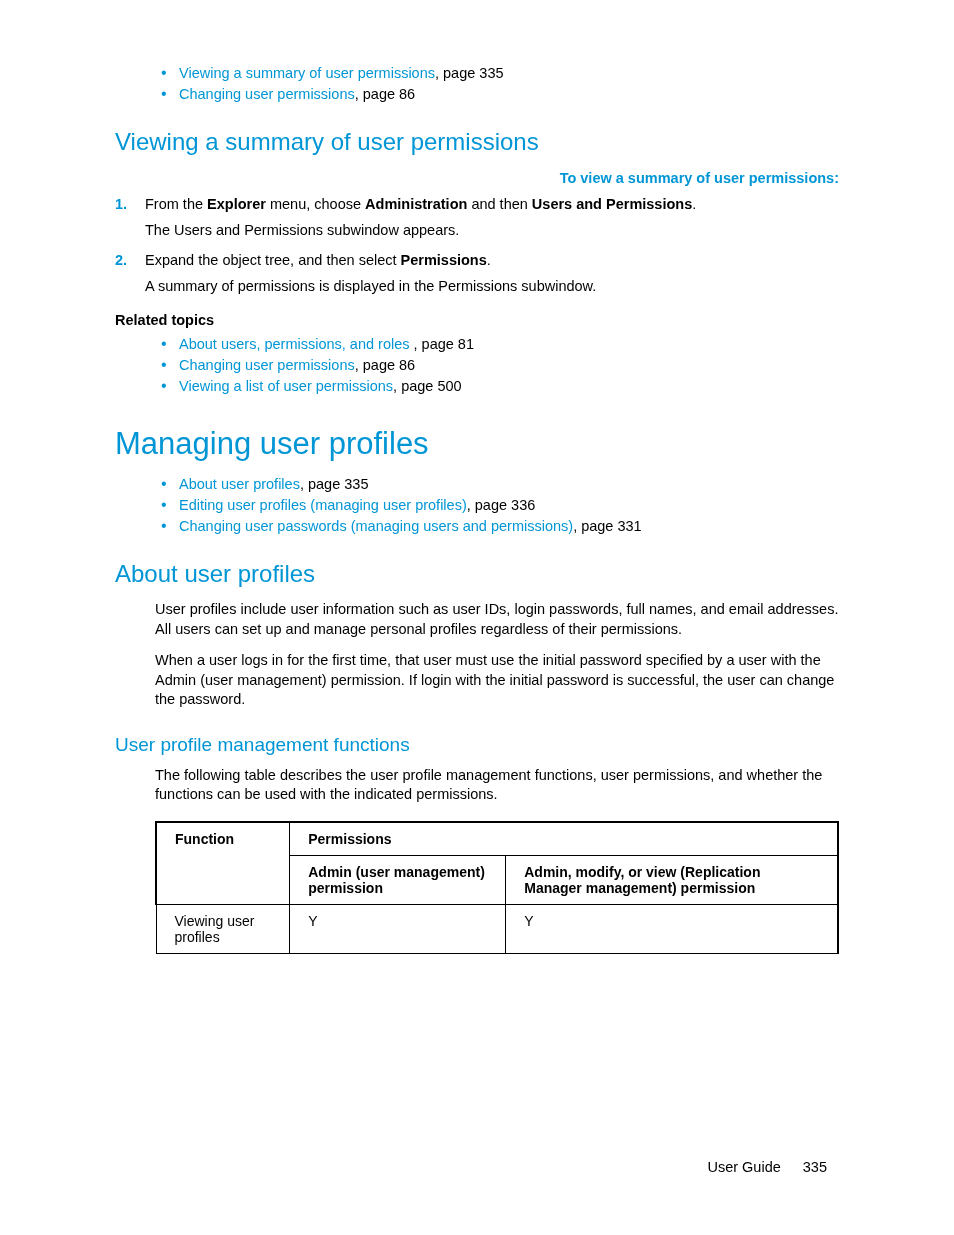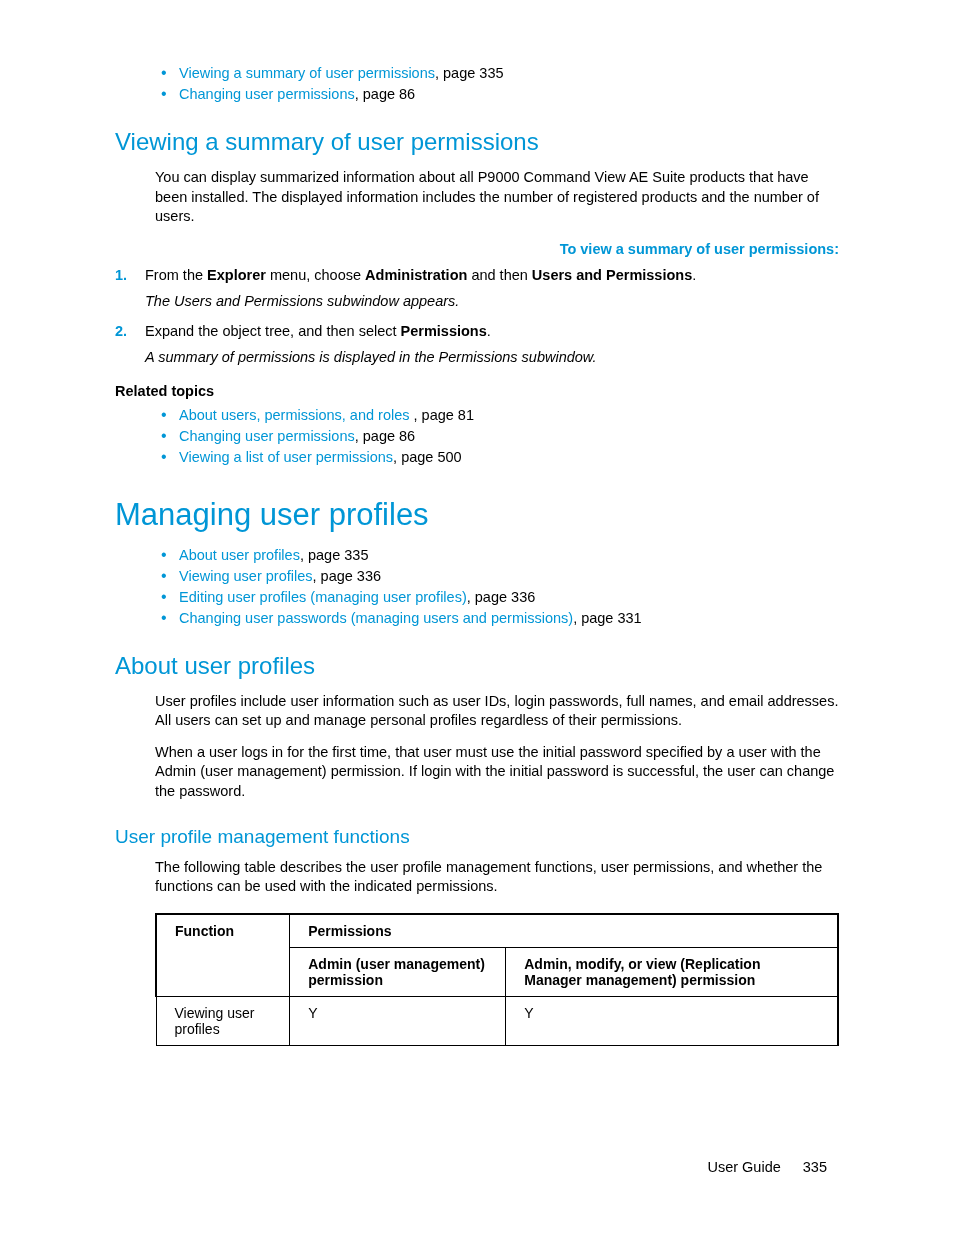--- a/index.html
+++ b/index.html
@@ -66,21 +66,21 @@
     margin: 8px 0 14px 0;
     font-size: 14.5px;
   }
   ol.steps > li::before {
     content: counter(step) ".";
     position: absolute;
     left: 0;
     color: #0096d6;
     font-weight: bold;
   }
-  .step-body { margin-top: 10px; font-style: italic; }
+  .step-body { margin-top: 10px; }
   .related { font-weight: bold; font-size: 14.5px; margin: 18px 0 8px 0; }
   table.permtable {
     border-collapse: collapse;
     width: 100%;
     margin-top: 16px;
     font-size: 14px;
   }
   table.permtable th, table.permtable td {
     border: 1px solid #000;
     padding: 8px 18px;
@@ -110,21 +110,20 @@
     <li>
       <span class="link">Viewing a summary of user permissions</span><span>, page 335</span>
     </li>
     <li>
       <span class="link">Changing user permissions</span><span>, page 86</span>
     </li>
   </ul>
 
   <div class="h2">Viewing a summary of user permissions</div>
 
-  <p class="body-text indent">You can display summarized information about all P9000 Command View AE Suite products that have been installed. The displayed information includes the number of registered products and the number of users.</p>
 
   <div class="bold-blue indent">To view a summary of user permissions:</div>
 
   <ol class="steps indent">
     <li>
       <span>From the </span><span class="bold">Explorer</span><span> menu, choose </span><span class="bold">Administration</span><span> and then </span><span class="bold">Users and Permissions</span><span>.</span>
       <div class="step-body">The Users and Permissions subwindow appears.</div>
     </li>
     <li>
       <span>Expand the object tree, and then select </span><span class="bold">Permissions</span><span>.</span>
@@ -142,23 +141,20 @@
     </li>
     <li>
       <span class="link">Viewing a list of user permissions</span><span>, page 500</span>
     </li>
   </ul>
 
   <div class="h1">Managing user profiles</div>
   <ul class="bullet-list indent">
     <li>
       <span class="link">About user profiles</span><span>, page 335</span>
-    </li>
-    <li>
-      <span class="link">Viewing user profiles</span><span>, page 336</span>
     </li>
     <li>
       <span class="link">Editing user profiles (managing user profiles)</span><span>, page 336</span>
     </li>
     <li>
       <span class="link">Changing user passwords (managing users and permissions)</span><span>, page 331</span>
     </li>
   </ul>
 
   <div class="h2">About user profiles</div>

